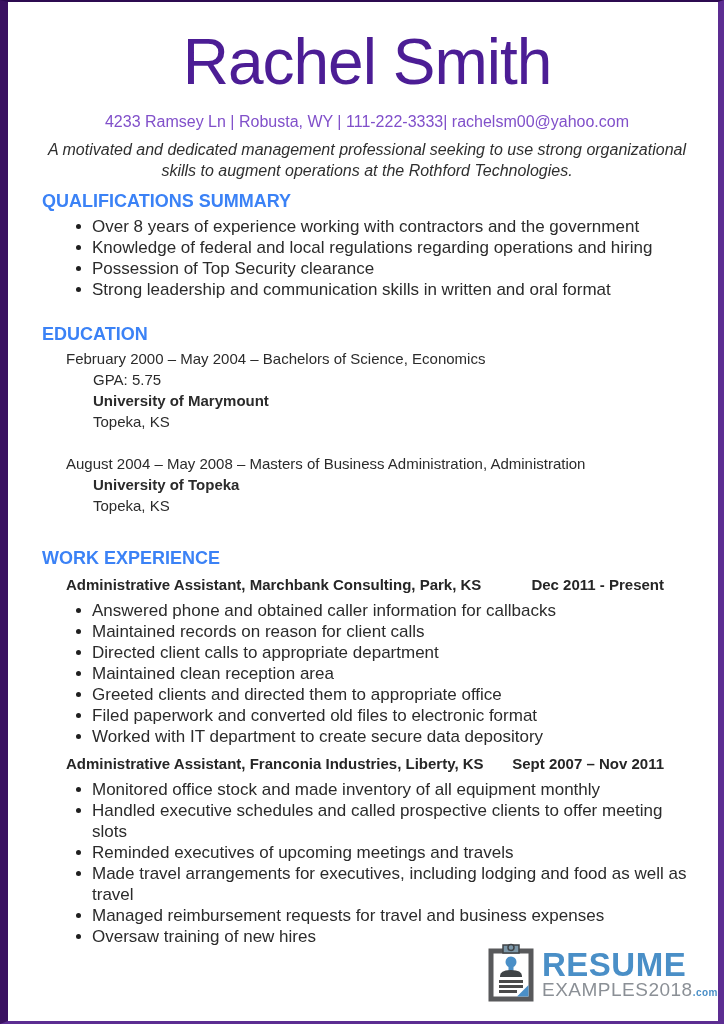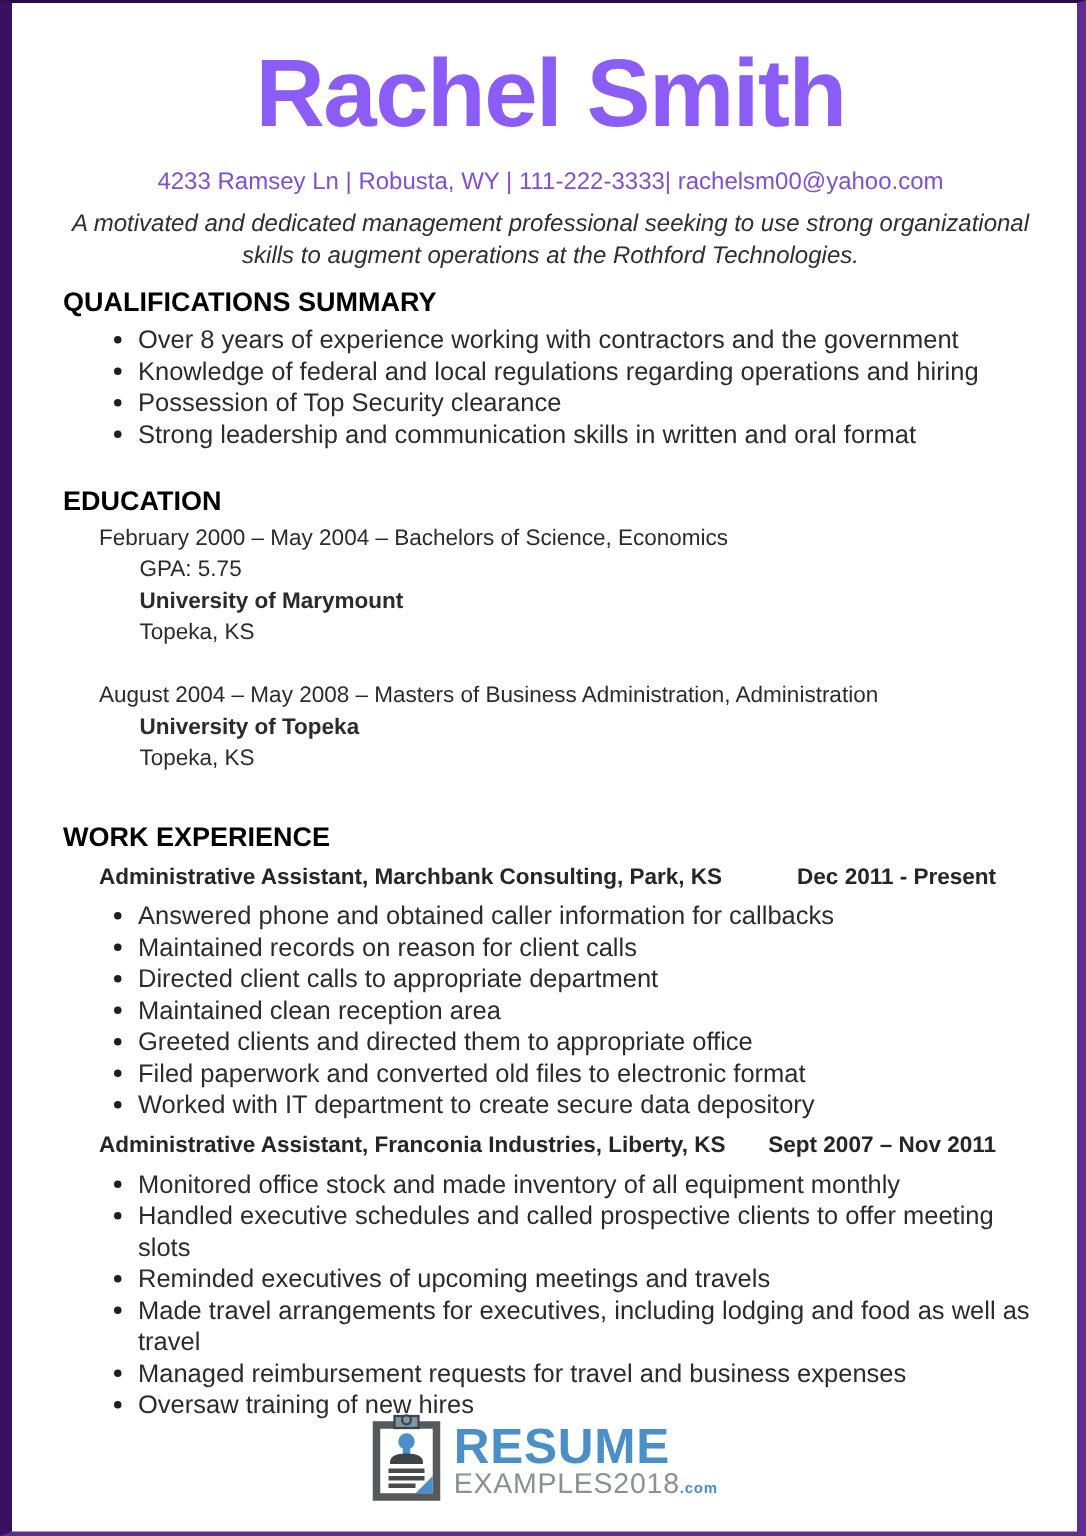--- a/index.html
+++ b/index.html
@@ -9,33 +9,33 @@
     border-left:8px solid #3a1161;
     border-right:6px solid #5c2d92;
     border-top:2px solid #2c0a50;
     border-bottom:3px solid #5c2d92;
     font-family:"Liberation Sans","DejaVu Sans",sans-serif;
     color:#2b2b2b;
   }
   .content{padding:0 26px 0 34px;}
   .name{
     margin:26px 0 0 0;text-align:center;
-    font-size:64px;font-weight:bold;line-height:1.08;
-    color:#8b5cf6;letter-spacing:-1px;
+    font-size:64px;font-weight:normal;line-height:1.08;
+    color:#4c1d95;letter-spacing:-1px;
   }
   .contact{
     margin-top:16px;text-align:center;
     font-size:16px;color:#8150ca;
   }
   .summary{
     margin:8px auto 0 auto;max-width:650px;text-align:center;
     font-size:16px;font-style:italic;color:#2f2f2f;line-height:21px;
   }
   .sec-heading{
-    margin:0;font-size:18px;font-weight:bold;color:#000000;
+    margin:0;font-size:18px;font-weight:bold;color:#3b82f6;
     letter-spacing:0px;line-height:20px;
   }
   .sec-quals .sec-heading{margin-top:10px;}
   .sec-edu .sec-heading{margin-top:24px;}
   .sec-work .sec-heading{margin-top:32px;}
   ul.bullets{list-style:none;margin:5px 0 0 32px;padding:0;}
   ul.bullets li{
     position:relative;padding-left:18px;font-size:17px;line-height:21px;color:#2b2b2b;
   }
   ul.bullets li::before{
@@ -47,21 +47,21 @@
   .edu-main{margin-left:24px;font-size:15px;line-height:21px;}
   .edu-sub{margin-left:51px;font-size:15px;line-height:21px;}
   .edu-school{font-weight:bold;}
   .job{margin-top:6px;}
   .job.second{}
   .job-header{display:flex;align-items:center;margin-left:24px;}
   .job-title{flex:1;font-size:15px;font-weight:bold;line-height:21px;color:#262626;}
   .job-dates{font-size:15px;font-weight:bold;line-height:21px;color:#262626;margin-right:28px;white-space:nowrap;}
   .logo{
     position:absolute;left:0;right:0;bottom:14px;
-    display:flex;justify-content:center;align-items:center;gap:7px;
+    display:flex;justify-content:flex-end;align-items:center;gap:7px;
   }
   .logo-text{display:flex;flex-direction:column;}
   .logo-resume{font-size:33px;line-height:0.92;font-weight:bold;color:#4a8fc7;letter-spacing:0.5px;}
   .logo-examples{font-size:19px;line-height:1.05;color:#8b9096;letter-spacing:0.5px;font-weight:normal;}
   .logo-com{font-size:10px;color:#4a8fc7;font-weight:bold;}
 </style>
 </head>
 <body>
 
 <div class="page">

